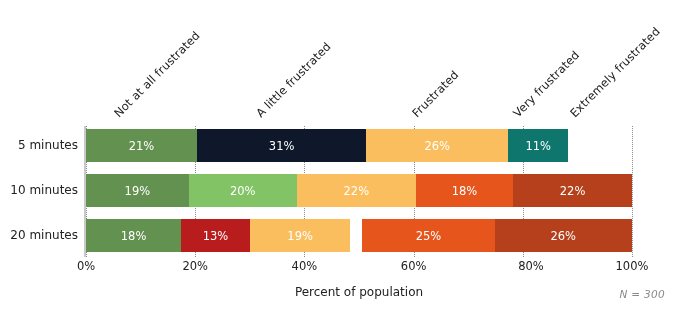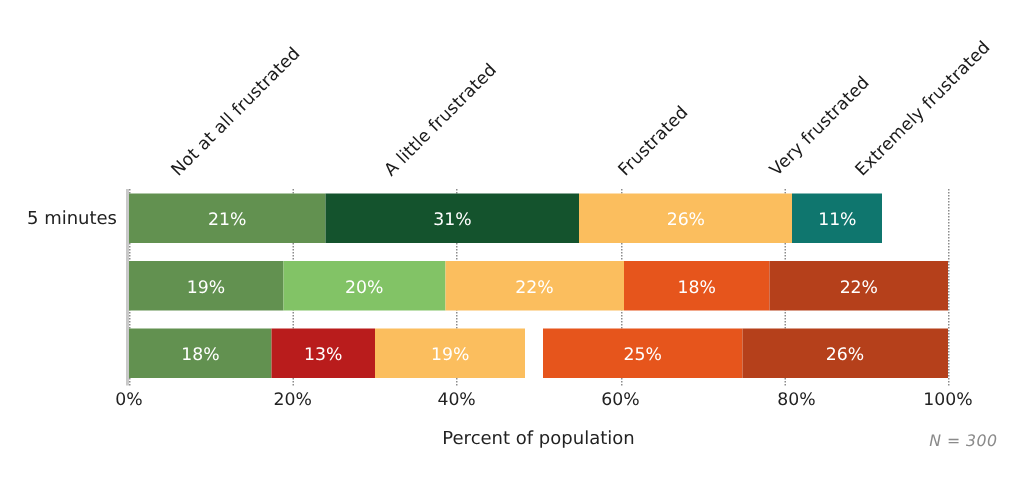--- a/index.html
+++ b/index.html
@@ -151,38 +151,40 @@
   <div id="category-headers">
       <div class="cat-label" style="left: 121.33px;">Not at all frustrated</div>
       <div class="cat-label" style="left: 263.29px;">A little frustrated</div>
       <div class="cat-label" style="left: 418.9px;">Frustrated</div>
       <div class="cat-label" style="left: 519.91px;">Very frustrated</div>
       <div class="cat-label" style="left: 577.24px;">Extremely frustrated</div>
     </div>
 
   <div id="y-axis">
       <div class="ytick" style="top: 3px;">5 minutes</div>
+      <div class="ytick" style="top: 48px;">10 minutes</div>
+      <div class="ytick" style="top: 93px;">20 minutes</div>
     </div>
 
   <div id="plot-area">
     <div id="axis-line"></div>
     <div id="gridlines">
         <div class="gridline" style="left: 0px;"></div>
         <div class="gridline" style="left: 109.2px;"></div>
         <div class="gridline" style="left: 218.4px;"></div>
         <div class="gridline" style="left: 327.6px;"></div>
         <div class="gridline" style="left: 436.8px;"></div>
         <div class="gridline" style="left: 546px;"></div>
       </div>
     <div id="bars">
         <div class="bar-row r0">
-          <div class="seg" style="width: 131px; background: rgb(98, 145, 80); align-items: center;">
+          <div class="seg" style="width: 111px; background: rgb(98, 145, 80); align-items: center;">
             <span>21%</span>
           </div>
-          <div class="seg" style="width: 169.26px; background: #14532d;">
+          <div class="seg" style="width: 169.26px; background: #0f172a;">
             <span>31%</span>
           </div>
           <div class="seg" style="width: 141.96px; background: rgb(251, 190, 94);">
             <span>26%</span>
           </div>
           <div class="seg" style="width: 60.06px; background: #0f766e;">
             <span>11%</span>
           </div>
         </div>
         <div class="bar-row r1">

